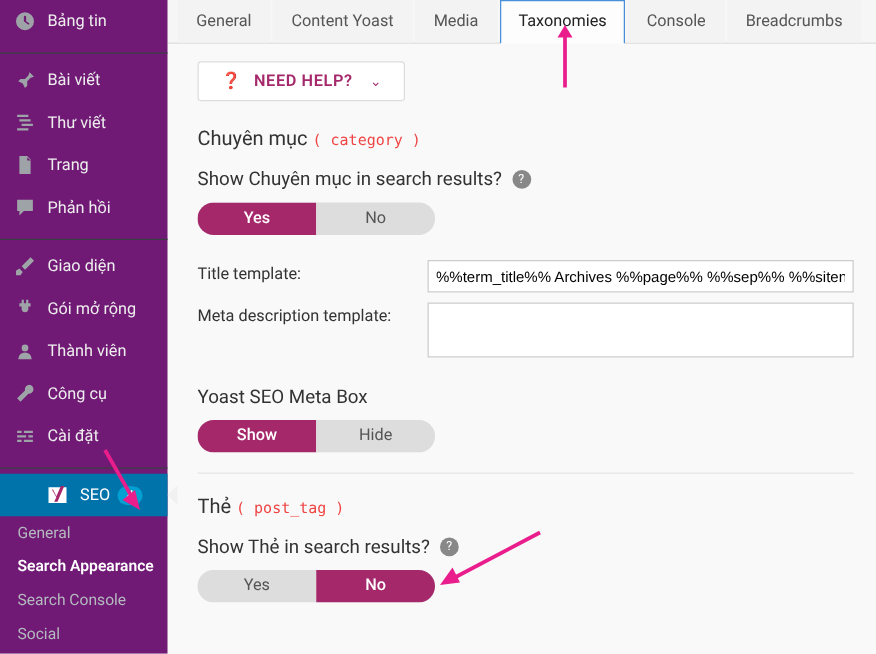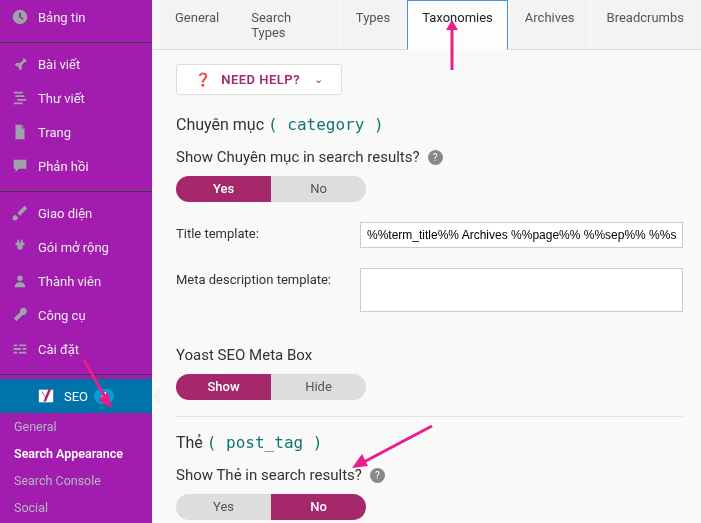--- a/index.html
+++ b/index.html
@@ -1,19 +1,19 @@
 <!DOCTYPE html>
 <html><head>
 <meta charset="utf-8">
 <style>
 * { box-sizing: border-box; margin: 0; padding: 0; }
 body { font-family: -apple-system, BlinkMacSystemFont, "Segoe UI", Roboto, sans-serif; font-size: 13px; background: #f1f1f1; width: 701px; height: 523px; overflow: hidden; display: flex; }
 
 
-.sidebar { width: 152px; background: #a21caf; color: #eee; flex-shrink: 0; position: relative; }
+.sidebar { width: 134px; background: #701a75; color: #eee; flex-shrink: 0; position: relative; }
 .menu-item { display: flex; align-items: center; padding: 7px 10px; color: #eee; cursor: pointer; font-size: 13px; }
 .menu-item .icon { width: 20px; height: 20px; margin-right: 8px; display: flex; align-items: center; justify-content: center; color: #9ea3a8; }
 .menu-item svg { width: 18px; height: 18px; fill: currentColor; }
 .sep { height: 5px; border-bottom: 1px solid #3a3f44; margin: 4px 0; }
 .menu-item.active { background: #0073aa; color: #fff; position: relative; padding-left: 36px; }
 .menu-item.active .icon { color: #fff; }
 .menu-item.active::after { content: ""; position: absolute; right: -8px; top: 50%; transform: translateY(-50%); border: 8px solid transparent; border-right-color: #f1f1f1; }
 .badge { background: #00a0d2; color: #fff; border-radius: 10px; font-size: 11px; padding: 1px 7px; margin-left: 6px; }
 .sub-item { padding: 6px 10px 6px 14px; color: #b4b9be; cursor: pointer; font-size: 12.5px; }
 .sub-item.current { color: #fff; font-weight: 600; }
@@ -24,31 +24,31 @@
 .tab { padding: 9px 14px; color: #555; font-size: 13px; cursor: pointer; border: 1px solid transparent; border-bottom: none; background: #f3f3f3; margin-right: 2px; }
 .tab.active { background: #fdfdfd; border: 1px solid #4a90d9; border-bottom: 1px solid #fdfdfd; color: #222; margin-bottom: -1px; }
 .main { padding: 14px 18px 40px 24px; }
 
 .need-help { display: inline-flex; align-items: center; border: 1px solid #ddd; background: #fff; padding: 7px 18px; border-radius: 3px; cursor: pointer; margin-bottom: 20px; }
 .need-help .q-icon { color: #a4286a; margin-right: 10px; font-weight: bold; }
 .need-help span.txt { color: #a4286a; font-weight: 600; letter-spacing: 0.5px; font-size: 13px; }
 .need-help .chev { color: #a4286a; margin-left: 14px; font-size: 11px; }
 
 h2.sec-title { font-size: 16px; font-weight: 400; color: #333; margin-bottom: 14px; }
-h2.sec-title code, .code { font-family: Menlo, Consolas, monospace; font-size: 16px; color: #0f766e; }
+h2.sec-title code, .code { font-family: Menlo, Consolas, monospace; font-size: 12px; color: #ef4444; }
 
 .field-row { display: flex; align-items: center; margin-bottom: 10px; }
 .label { color: #333; font-size: 15px; margin-right: 8px; }
 .help-circle { width: 15px; height: 15px; border-radius: 50%; background: #888; color: #fff; font-size: 10px; display: inline-flex; align-items: center; justify-content: center; cursor: pointer; }
 
 .toggle { display: flex; border-radius: 14px; overflow: hidden; width: 190px; height: 26px; box-shadow: inset 0 1px 2px rgba(0,0,0,0.1); justify-content: space-between; }
 .toggle .opt { flex: 1; text-align: center; line-height: 26px; font-size: 13px; cursor: pointer; background: #ddd; color: #555; }
 .toggle .opt.sel { background: #a4286a; color: #fff; font-weight: 500; }
 
-.form-row { display: flex; margin-bottom: 20px; gap: 24px; }
+.form-row { display: flex; margin-bottom: 8px; gap: 24px; }
 .form-row .flabel { width: 160px; font-size: 13px; color: #333; padding-top: 4px; }
 .form-row input[type="text"] { flex: 1; border: 1px solid #ccc; padding: 4px 6px; font-size: 12px; background: #fff; height: 26px; }
 .form-row textarea { flex: 1; border: 1px solid #ccc; height: 44px; background: #fff; resize: none; }
 .sec-div { border-top: 1px solid #e5e5e5; margin: 16px 0; }
 
 
 .arrow { position: absolute; pointer-events: none; }
 </style>
 </head>
 <body>
@@ -151,24 +151,24 @@
   <div class="sub-item current">Search Appearance</div>
   <div class="sub-item">Search Console</div>
   <div class="sub-item">Social</div>
   <div class="sub-item">Tools</div>
 
 </div>
 
 <div class="content">
   <div class="tabs">
     <div class="tab">General</div>
-    <div class="tab">Search Types</div>
-    <div class="tab">Types</div>
+    <div class="tab">Content Yoast</div>
+    <div class="tab">Media</div>
     <div class="tab active">Taxonomies</div>
-    <div class="tab">Archives</div>
+    <div class="tab">Console</div>
     <div class="tab">Breadcrumbs</div>
   </div>
 
   <div class="main">
     <div class="need-help">
       <span class="q-icon">❓</span>
       <span class="txt">NEED HELP?</span>
       <span class="chev">⌄</span>
     </div>
 

